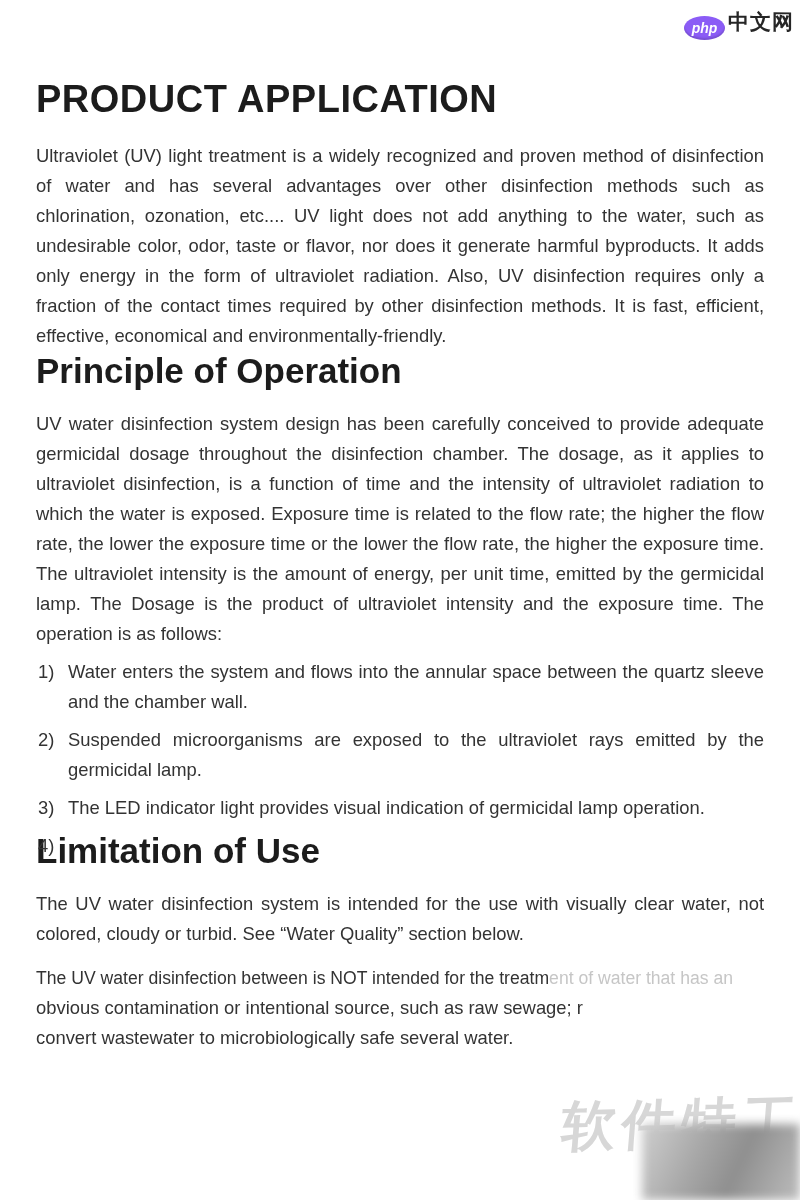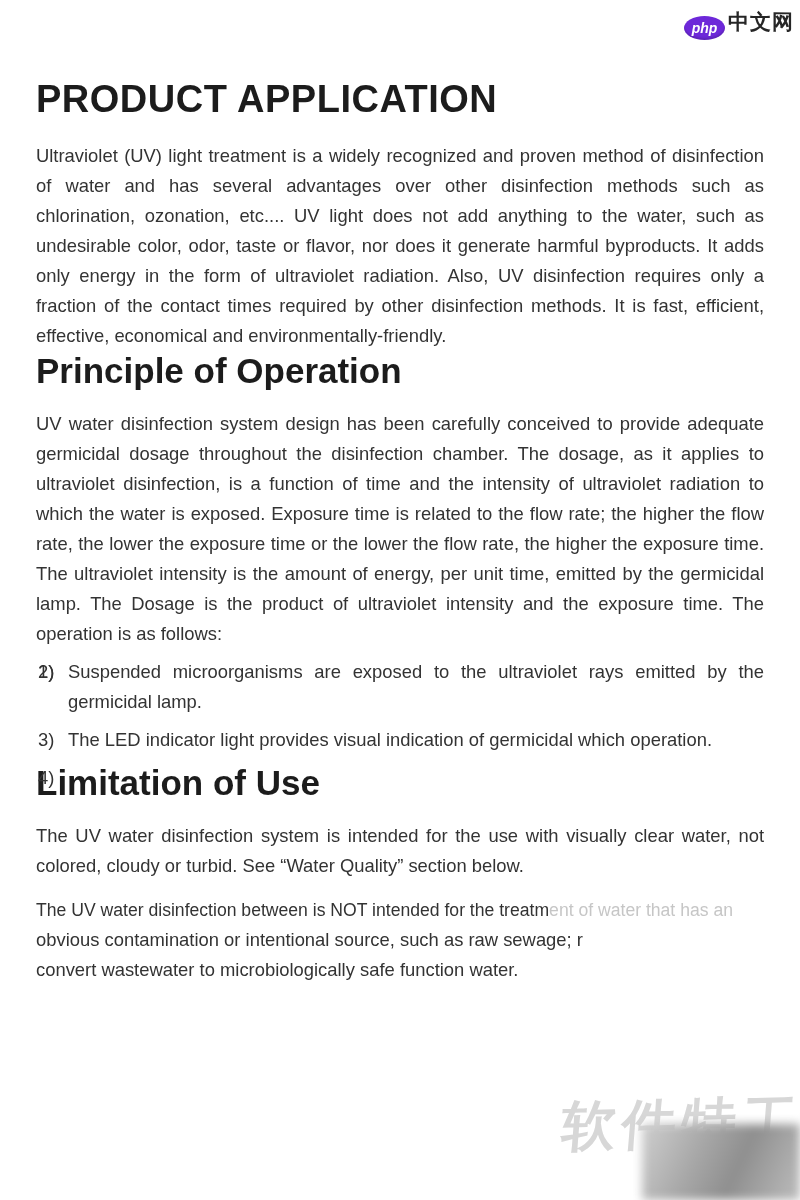--- a/index.html
+++ b/index.html
@@ -16,21 +16,21 @@
 
   
   .logo {
     position: absolute; top: 4px; right: 6px;
     display: flex; align-items: center; gap: 3px;
     z-index: 5;
   }
   .logo-bubble {
     display: inline-flex; align-items: center; justify-content: center;
     width: 41px; height: 24px;
-    background: #6d28d9;
+    background: #8b5cf6;
     border-radius: 50% / 50%;
     color: #ffffff;
     font-weight: bold; font-style: italic;
     font-size: 14px;
     box-shadow: inset 0 -2px 2px rgba(0,0,0,0.15);
     margin-top: 12px;
   }
   .logo-suffix {
     font-weight: bold; font-size: 21px; color: #262626;
     letter-spacing: 1px;
@@ -106,41 +106,42 @@
 
   <h1 class="doc-title">PRODUCT APPLICATION</h1>
   <p class="para">Ultraviolet (UV) light treatment is a widely recognized and proven method of disinfection of water and has several advantages over other disinfection methods such as chlorination, ozonation, etc.... UV light does not add anything to the water, such as undesirable color, odor, taste or flavor, nor does it generate harmful byproducts. It adds only energy in the form of ultraviolet radiation. Also, UV disinfection requires only a fraction of the contact times required by other disinfection methods. It is fast, efficient, effective, economical and environmentally-friendly.</p>
 
   <h2 class="section-title">Principle of Operation</h2>
   <p class="para">UV water disinfection system design has been carefully conceived to provide adequate germicidal dosage throughout the disinfection chamber. The dosage, as it applies to ultraviolet disinfection, is a function of time and the intensity of ultraviolet radiation to which the water is exposed. Exposure time is related to the flow rate; the higher the flow rate, the lower the exposure time or the lower the flow rate, the higher the exposure time. The ultraviolet intensity is the amount of energy, per unit time, emitted by the germicidal lamp. The Dosage is the product of ultraviolet intensity and the exposure time. The operation is as follows:</p>
 
   <div class="steps">
     <div class="step">
       <span class="step-num">1)</span>
+      <span>Water enters the system and flows into the annular space between the quartz sleeve and the chamber wall.</span>
     </div>
     <div class="step">
       <span class="step-num">2)</span>
       <span>Suspended microorganisms are exposed to the ultraviolet rays emitted by the germicidal lamp.</span>
     </div>
     <div class="step">
       <span class="step-num">3)</span>
-      <span>The LED indicator light provides visual indication of germicidal which operation.</span>
+      <span>The LED indicator light provides visual indication of germicidal lamp operation.</span>
     </div>
     <div class="step">
       <span class="step-num">4)</span>
     </div>
   </div>
 
   <h2 class="section-title">Limitation of Use</h2>
   <p class="para lim-para">The UV water disinfection system is intended for the use with visually clear water, not colored, cloudy or turbid. See “Water Quality” section below.</p>
 
   <div>
     <div class="lim-line lim-line1">
       <span>The UV water disinfection between is NOT intended for the treatm</span><span class="faded">ent of water that has an</span>
     </div>
     <div class="lim-line">obvious contamination or intentional source, such as raw sewage; r</div>
-    <div class="lim-line">convert wastewater to microbiologically safe function water.</div>
+    <div class="lim-line">convert wastewater to microbiologically safe several water.</div>
   </div>
 
 </div>
 
 <div class="watermark-text">软件特工</div>
 <div class="watermark-blob"></div>
 
 </body></html>

